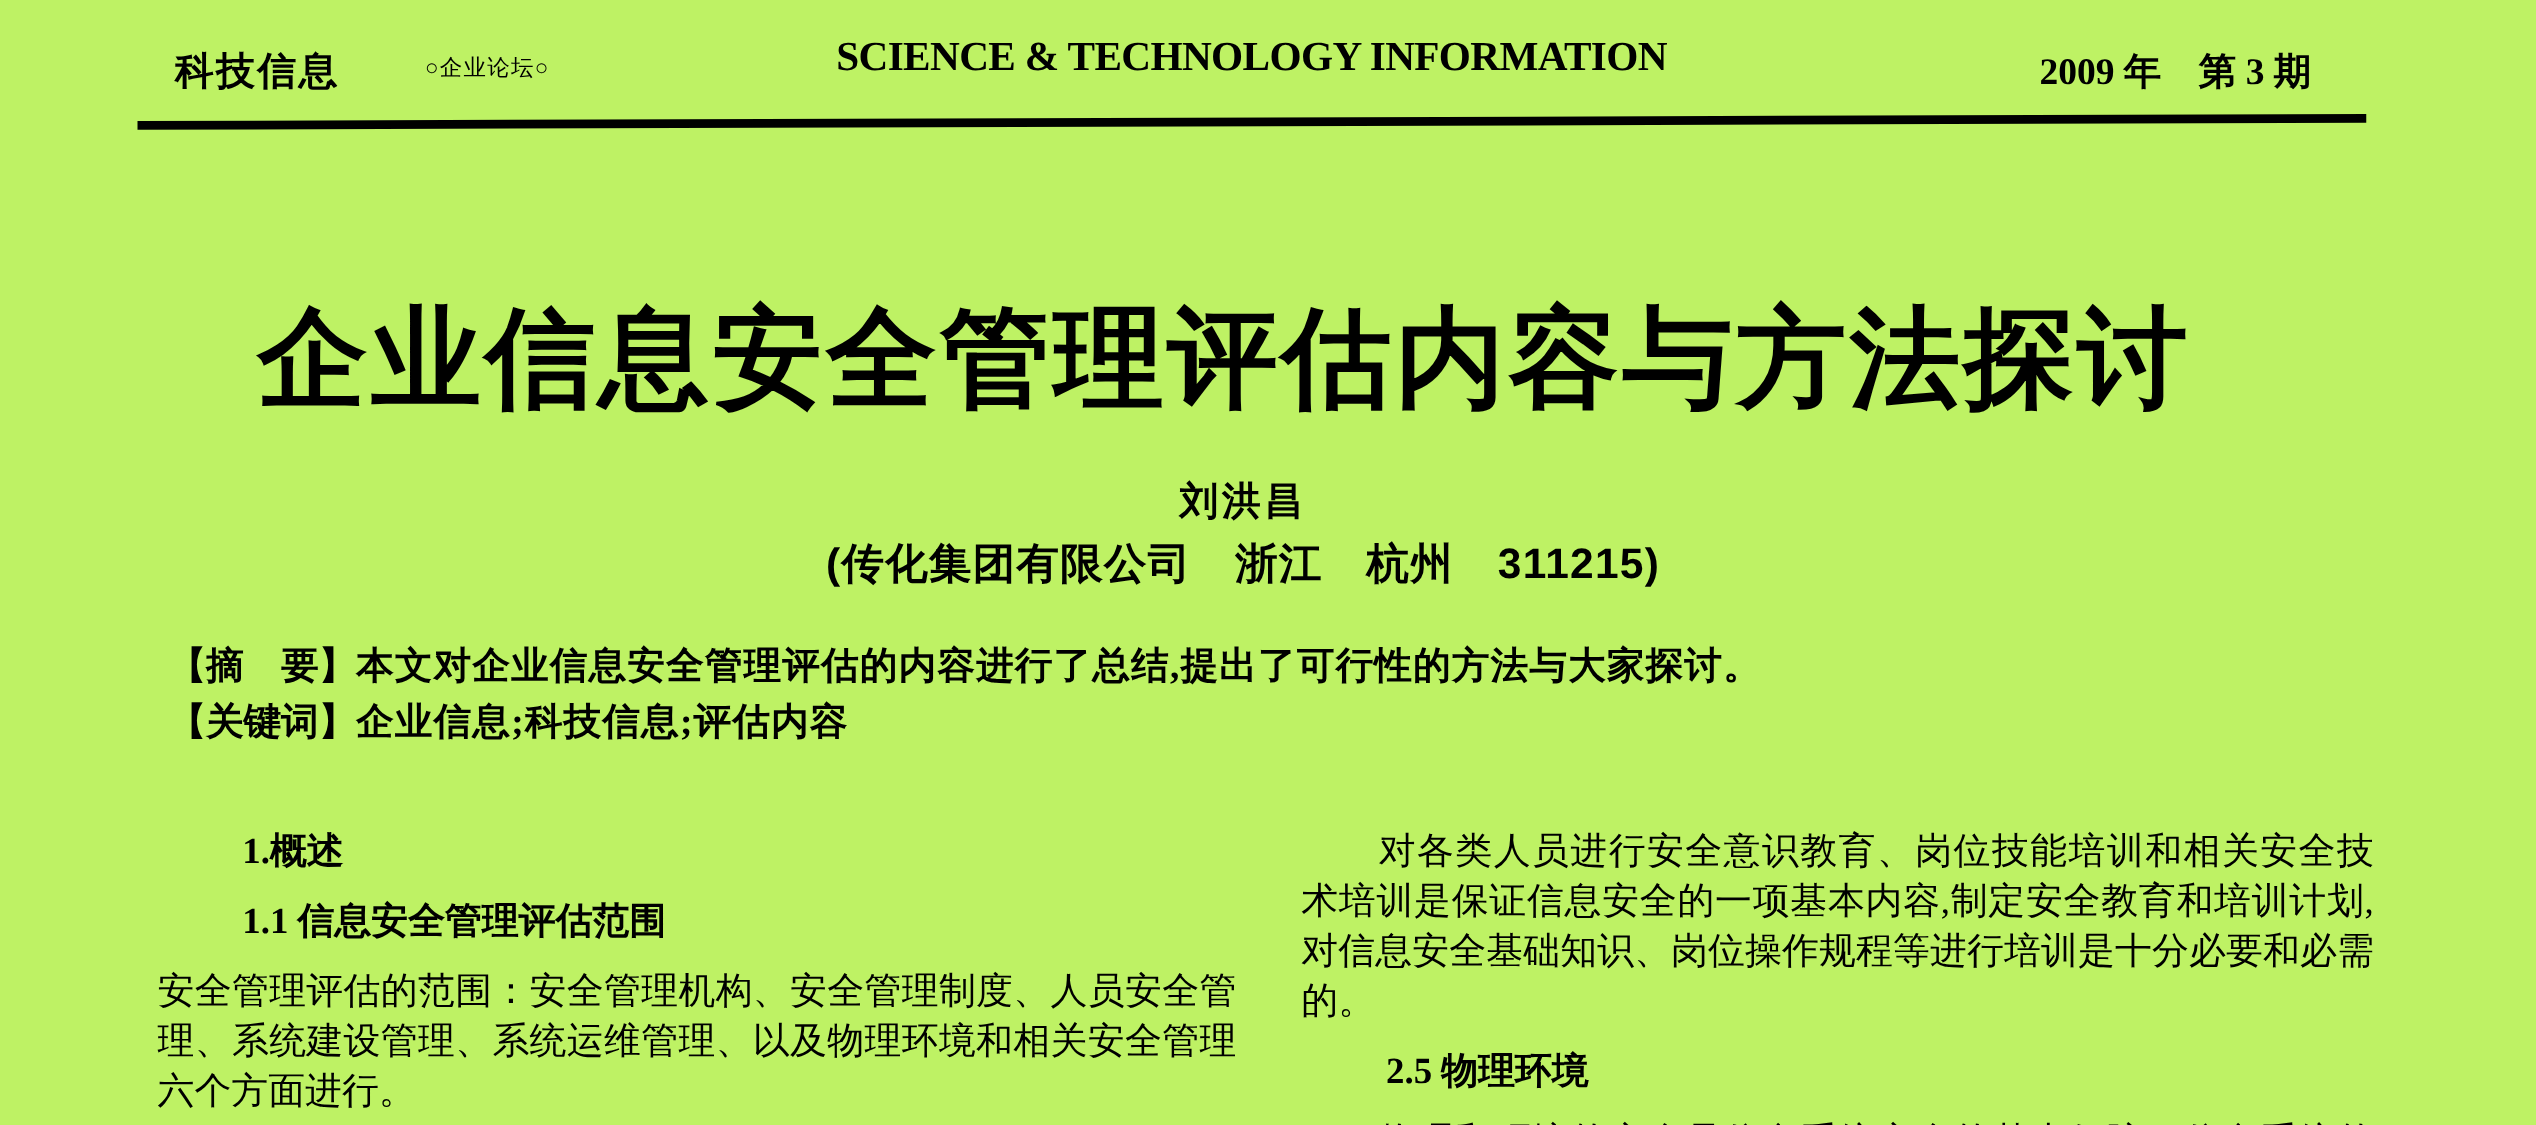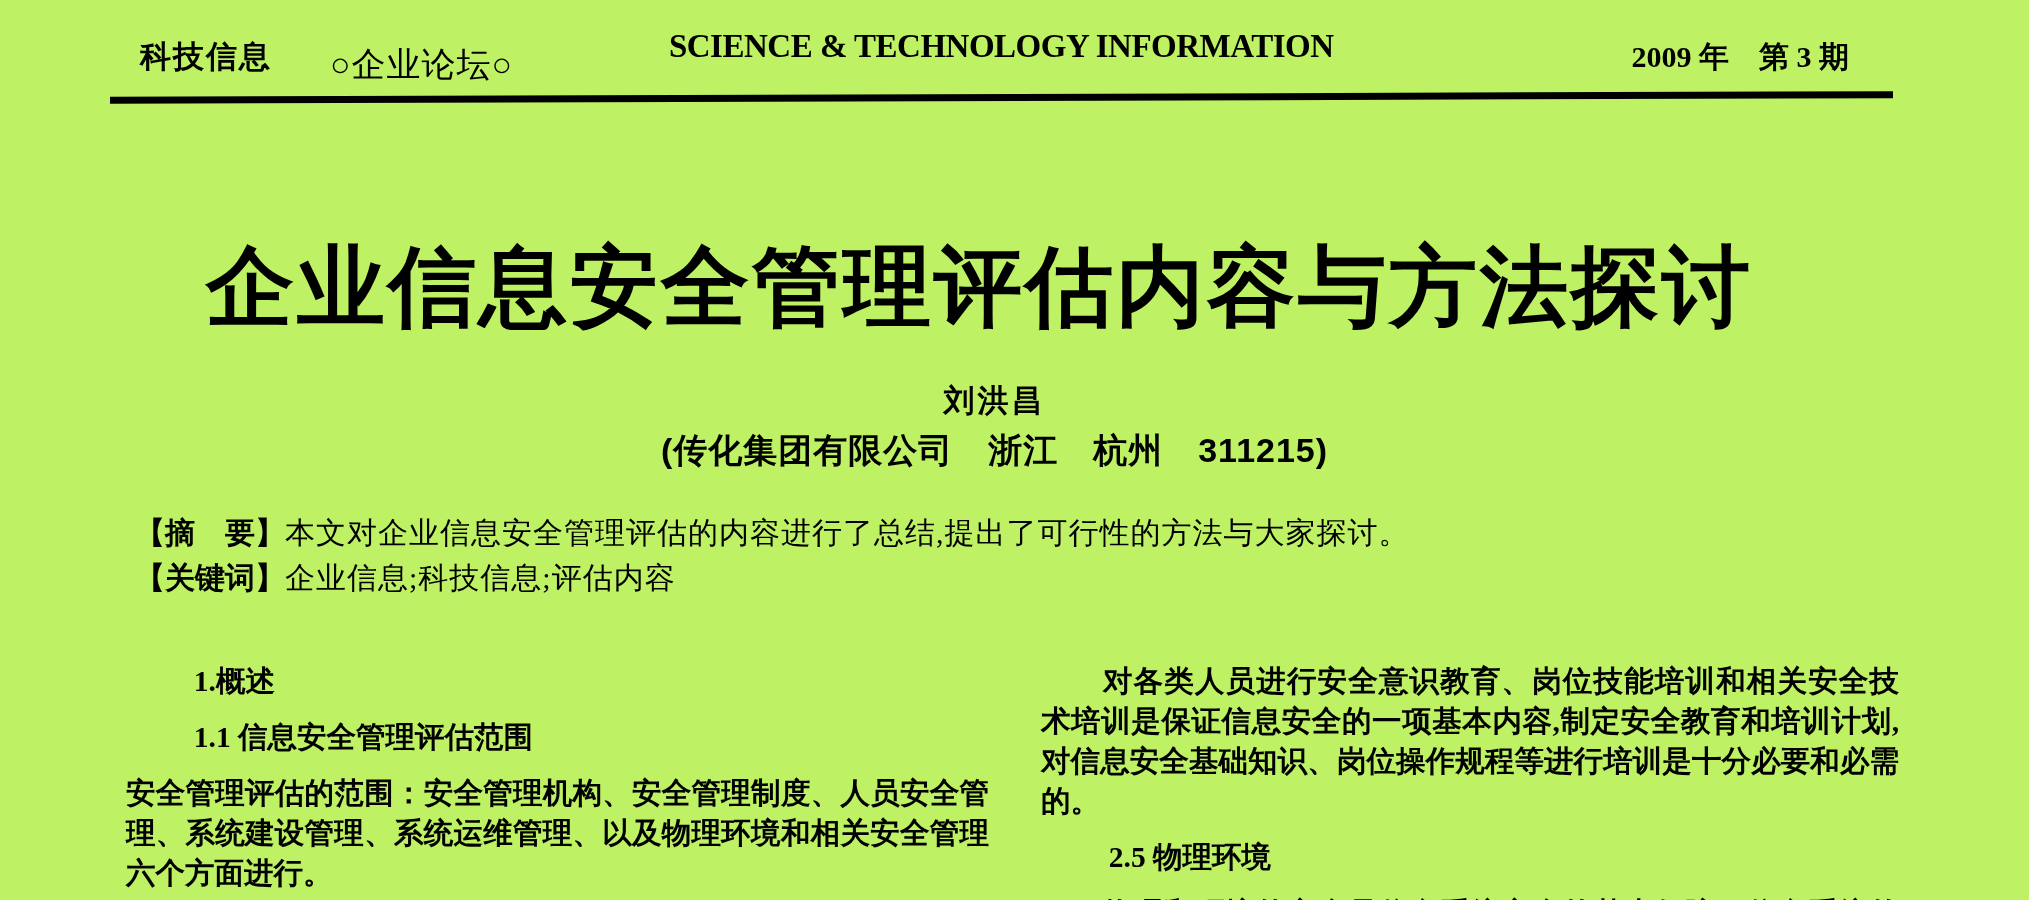--- a/index.html
+++ b/index.html
@@ -11,22 +11,22 @@
     color:#000;
     font-family:"Liberation Serif","DejaVu Serif",serif;
   }
   
   .hdr-cn{
     position:absolute;left:140px;top:36px;
     font-family:"Liberation Sans","DejaVu Sans",sans-serif;
     font-weight:bold;font-size:31px;letter-spacing:2px;white-space:nowrap;
   }
   .hdr-col{
-    position:absolute;left:330px;top:42px;
-    font-size:34px;letter-spacing:1px;white-space:nowrap;
+    position:absolute;left:340px;top:42px;
+    font-size:18px;letter-spacing:1px;white-space:nowrap;
   }
   .hdr-en{
     position:absolute;left:50%;top:28px;transform:translateX(-52%);
     font-family:"Liberation Serif","DejaVu Serif",serif;
     font-weight:bold;font-size:33px;letter-spacing:-0.5px;white-space:nowrap;
   }
   .hdr-issue{
     position:absolute;right:180px;top:37px;
     font-weight:bold;font-size:30px;white-space:nowrap;
   }
@@ -61,33 +61,33 @@
     font-size:30px;line-height:34px;white-space:nowrap;
   }
   .meta-abstract{top:516px;}
   .meta-keywords{top:561px;}
   .meta-label{
     font-family:"Liberation Sans","DejaVu Sans",sans-serif;
     font-weight:bold;
   }
   .meta-text{
     font-family:"Liberation Serif","DejaVu Serif",serif;
-    font-weight:400;letter-spacing:1px;
+    font-weight:700;letter-spacing:1px;
   }
   
   .col{
     position:absolute;top:645px;
     font-size:29.5px;line-height:40px;
     text-align:justify;
   }
   .col-left{left:110px;width:895px;}
   .col-right{left:1025px;width:890px;}
   .blk{margin:16px;padding:0;}
   .heading{font-weight:bold;text-indent:2.3em;text-align:left;}
-  .para{font-weight:bold;}
+  .para{font-weight:normal;}
   .para.indent{text-indent:2.1em;}
 </style>
 </head>
 <body>
 
 <div class="page">
 
   <div class="hdr-cn">科技信息</div>
   <div class="hdr-col">○企业论坛○</div>
   <div class="hdr-en">SCIENCE &amp; TECHNOLOGY INFORMATION</div>

